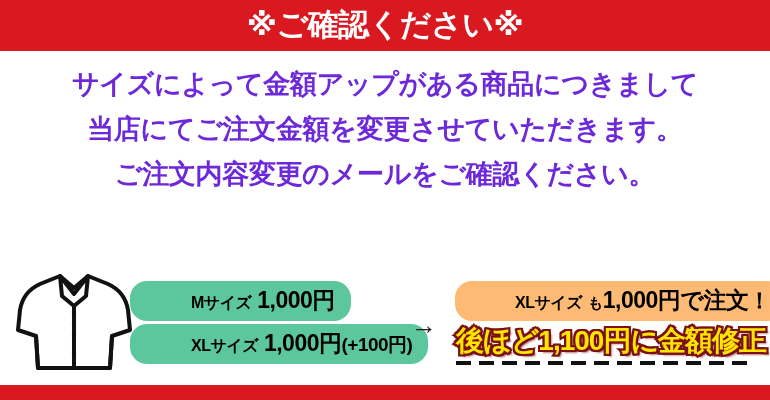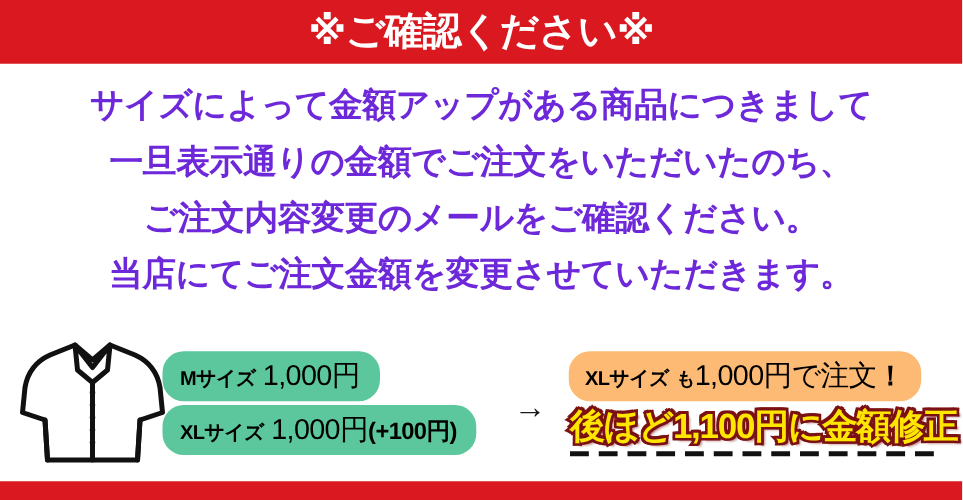--- a/index.html
+++ b/index.html
@@ -104,24 +104,25 @@
     left: 130px;
     top: 62px;
     padding: 4px 16px 5px 14px;
     background: #5cc79c;
     font-size: 21px;
   }
   .sz {
     font-size: 16px;
     font-weight: bold;
     letter-spacing: -0.5px;
+    margin-left: 47px;
   }
   .amt {
     font-size: 23px;
-    font-weight: normal;
+    font-weight: bold;
     letter-spacing: -0.5px;
     text-align: right;
   }
   .amt-sub {
     font-size: 19px;
     font-weight: bold;
     letter-spacing: -0.5px;
   }
 
   
@@ -190,23 +191,22 @@
 </head>
 <body>
 
 <div id="banner">
 
   <div class="red-bar" id="header-bar"></div>
   <div id="header-title">※ご確認ください※</div>
 
   <div id="body-lines">
     <div class="body-line">サイズによって金額アップがある商品につきまして</div>
-    <div class="body-line">一旦表示通りの金額でご注文をいただいたのち、</div>
+    <div class="body-line">当店にてご注文金額を変更させていただきます。</div>
     <div class="body-line">ご注文内容変更のメールをご確認ください。</div>
-    <div class="body-line">当店にてご注文金額を変更させていただきます。</div>
   </div>
 
   <div id="compare">
 
     <svg id="shirt-icon" viewBox="0 0 116 106">
       <g fill="#ffffff" stroke="#111111" stroke-width="4" stroke-linejoin="round" stroke-linecap="round">
         <path d="M44 8 L58 20 L72 8 L92 16 C103 21 110 30 112 42 L114 62 L96 68 L94 100 L22 100 L20 68 L2 62 L4 42 C6 30 13 21 24 16 Z"></path>
         <path d="M44 8 L58 26 L72 8 L70 28 L58 38 L46 28 Z"></path>
         <path d="M58 38 L58 100"></path>
         <path d="M20 68 L22 100"></path>

